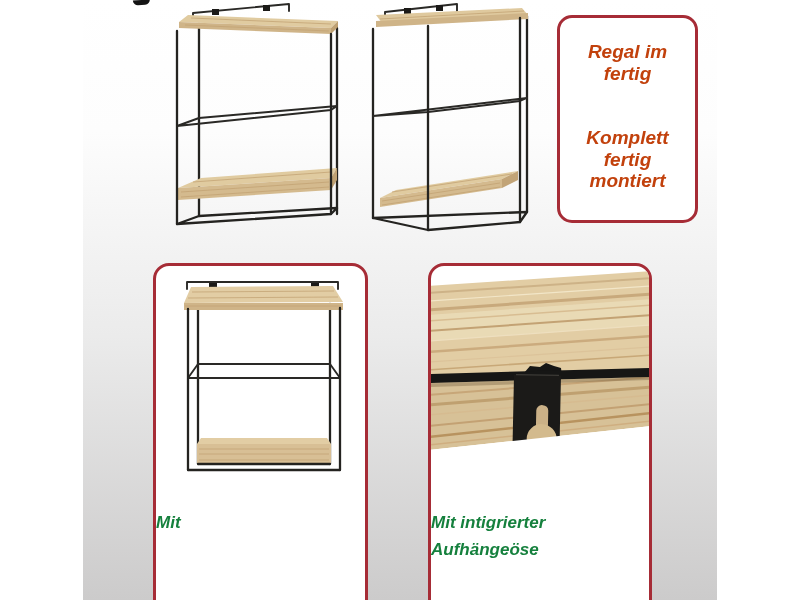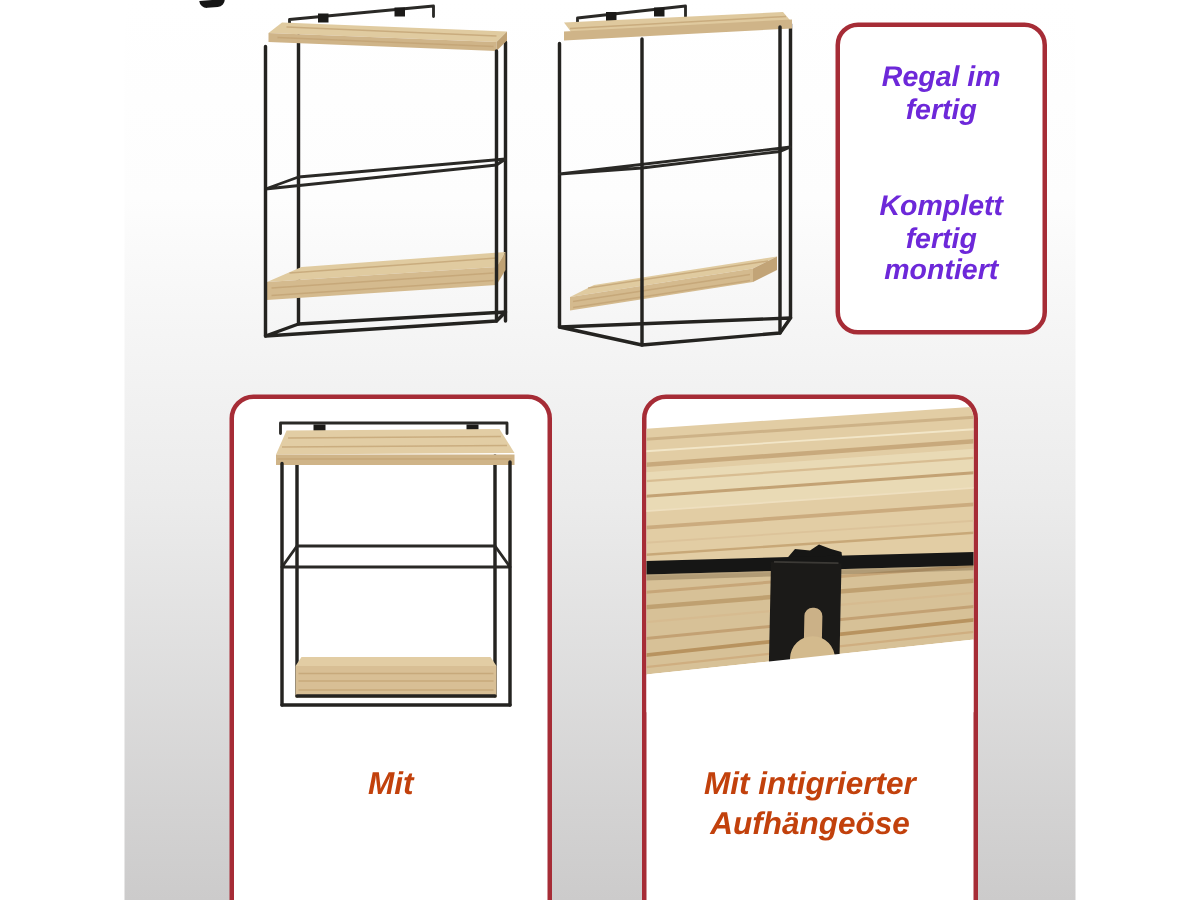--- a/index.html
+++ b/index.html
@@ -15,38 +15,38 @@
     position:absolute;left:133px;top:0;width:17px;height:5px;background:#151515;
     border-radius:0 0 5px 5px;transform:rotate(-4deg);
   }
   .photo{position:absolute;}
   .shelf-front{left:163px;top:2px;}
   .shelf-angled{left:362px;top:2px;}
 
   .info-box{
     position:absolute;left:557px;top:15px;width:141px;height:208px;
     box-sizing:border-box;background:#ffffff;border:3px solid #a62c36;border-radius:15px;
-    text-align:center;color:#6d28d9;font-weight:bold;font-style:italic;
+    text-align:center;color:#c2410c;font-weight:bold;font-style:italic;
     font-size:19px;line-height:21.5px;padding-top:23px;
   }
   .info-group{margin:0;}
   .info-group + .info-group{margin-top:43px;}
   .info-group span{display:block;}
 
   .feature-box{
     position:absolute;top:263px;height:400px;box-sizing:border-box;
     background:#ffffff;border:3px solid #a62c36;border-radius:16px;overflow:hidden;
   }
   .feature-left{left:153px;width:215px;}
   .feature-right{left:428px;width:224px;}
   .feature-photo{position:absolute;left:12px;top:10px;}
   .closeup-photo{position:absolute;left:-3px;top:-3px;}
   .caption{
-    position:absolute;left:0;right:0;top:243px;text-align:center;
-    color:#c2410c;font-weight:bold;font-style:italic;font-size:21px;line-height:27px;
+    position:absolute;left:0;right:0;top:243px;text-align:left;
+    color:#15803d;font-weight:bold;font-style:italic;font-size:17px;line-height:27px;
   }
   .caption div{white-space:nowrap;}
   svg .frame{stroke:#242320;stroke-width:2.3;fill:none;stroke-linecap:round;stroke-linejoin:round;}
   svg .wire{stroke:#2a2926;stroke-width:1.9;fill:none;stroke-linecap:round;}
   svg .grain{stroke:#c2a273;stroke-width:1;fill:none;opacity:.75;}
 </style>
 </head>
 <body>
 
 <div class="stage">

